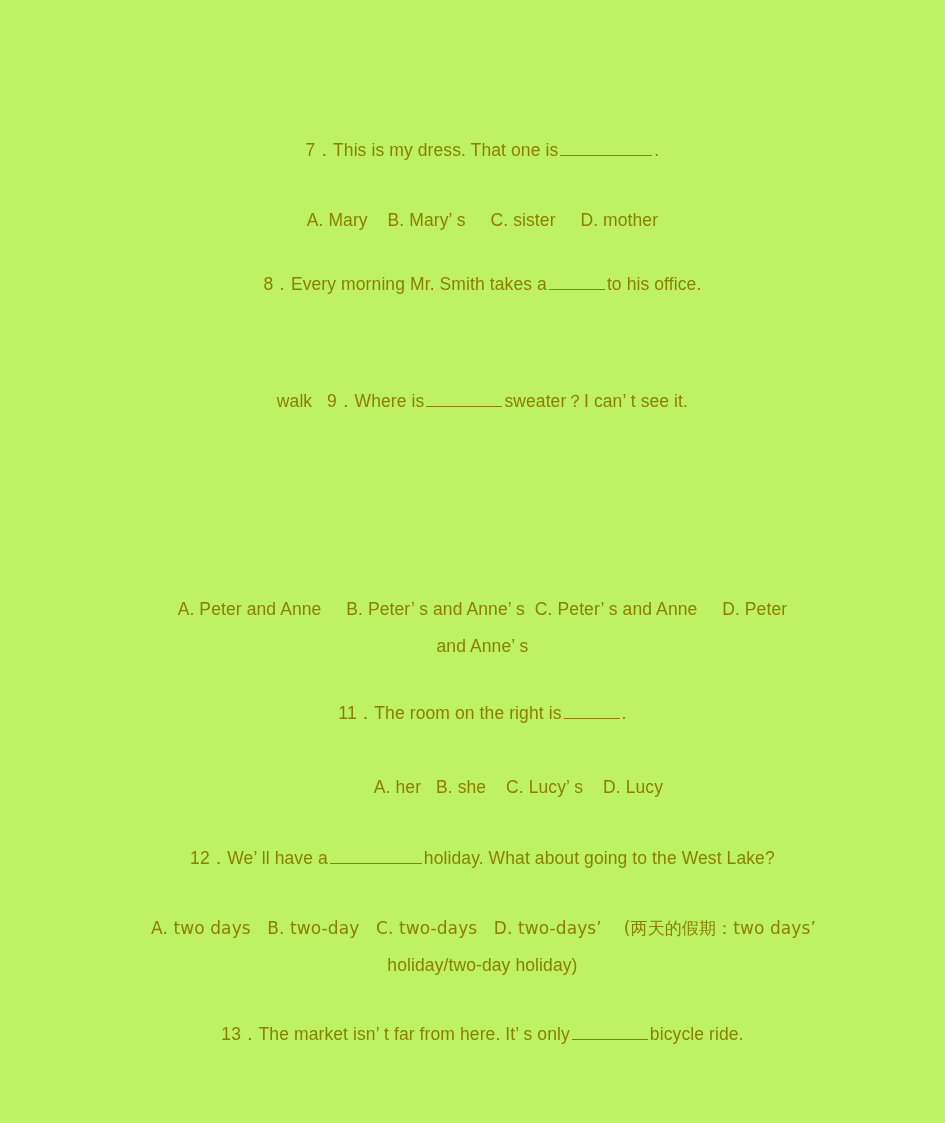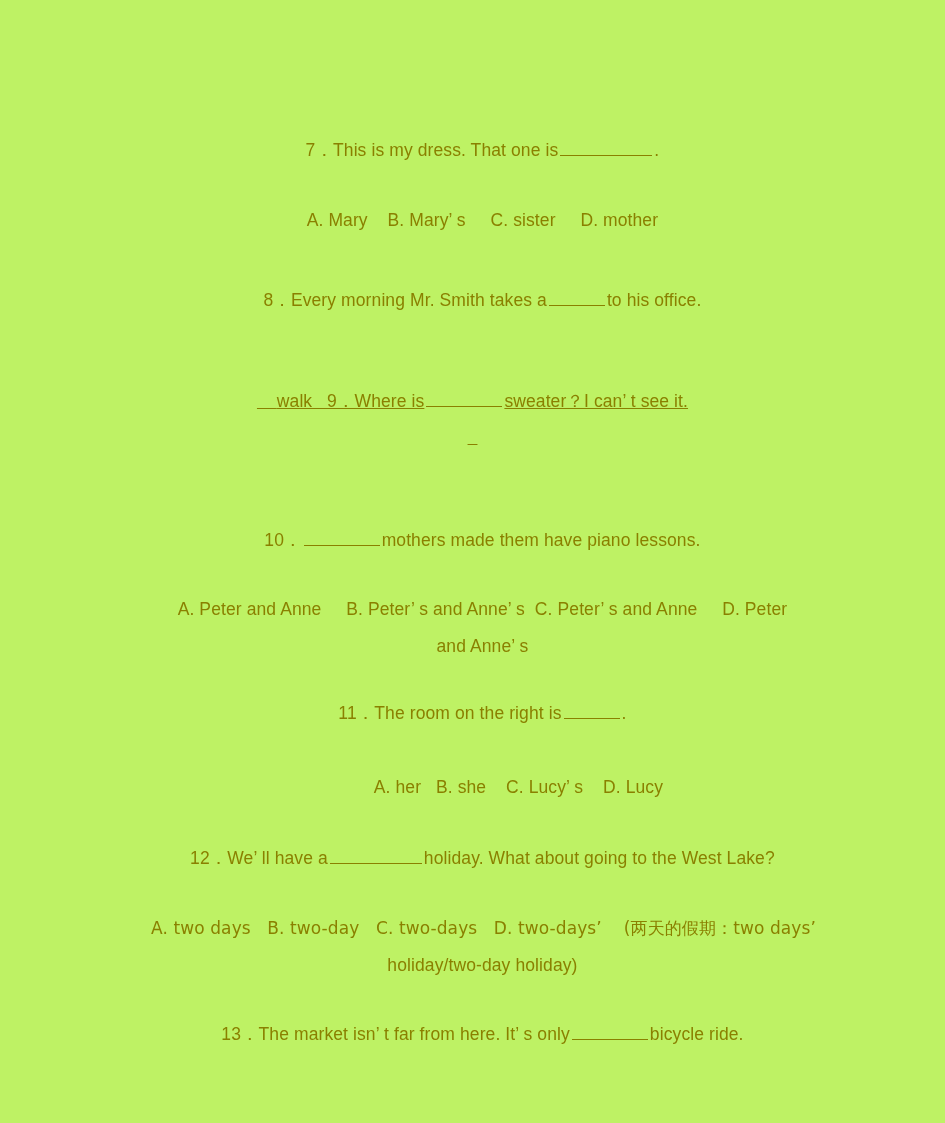--- a/index.html
+++ b/index.html
@@ -61,33 +61,30 @@
 <div class="page">
 
   <div class="qblock" style="top:96px;">
     <span>7．This is my dress. That one is</span><span class="blank b-xl"></span><span>.</span>
   </div>
 
   <div class="qblock" style="top:166px;">
     <span>A. Mary    B. Mary’ s     C. sister     D. mother</span>
   </div>
 
-  <div class="qblock" style="top:246px;text-align:center;">
+  <div class="qblock" style="top:230px;text-align:center;">
     <span>8．Every morning Mr. Smith takes a</span><span class="blank b-sm"></span><span>to his office.</span>
   </div>
 
 
-  <div class="qblock" style="top:347px;text-decoration:underline;">
+  <div class="qblock" style="top:347px;">
     <span>walk   9．Where is</span><span class="blank b-lg"></span><span>sweater？I can’ t see it.</span>
   </div>
 
 
-  <div class="qblock" style="top:486px;">
-    <span>10．</span><span class="blank b-lg"></span><span>mothers made them have piano lessons.</span>
-  </div>
 
   <div class="qblock" style="top:592px;">
     <span>and Anne’ s</span>
   </div>
 
   <div class="qblock wide-line" style="top:555px;">
     <span>A. Peter and Anne     B. Peter’ s and Anne’ s  C. Peter’ s and Anne     D. Peter</span>
   </div>
 
   <div class="qblock" style="top:659px;">

